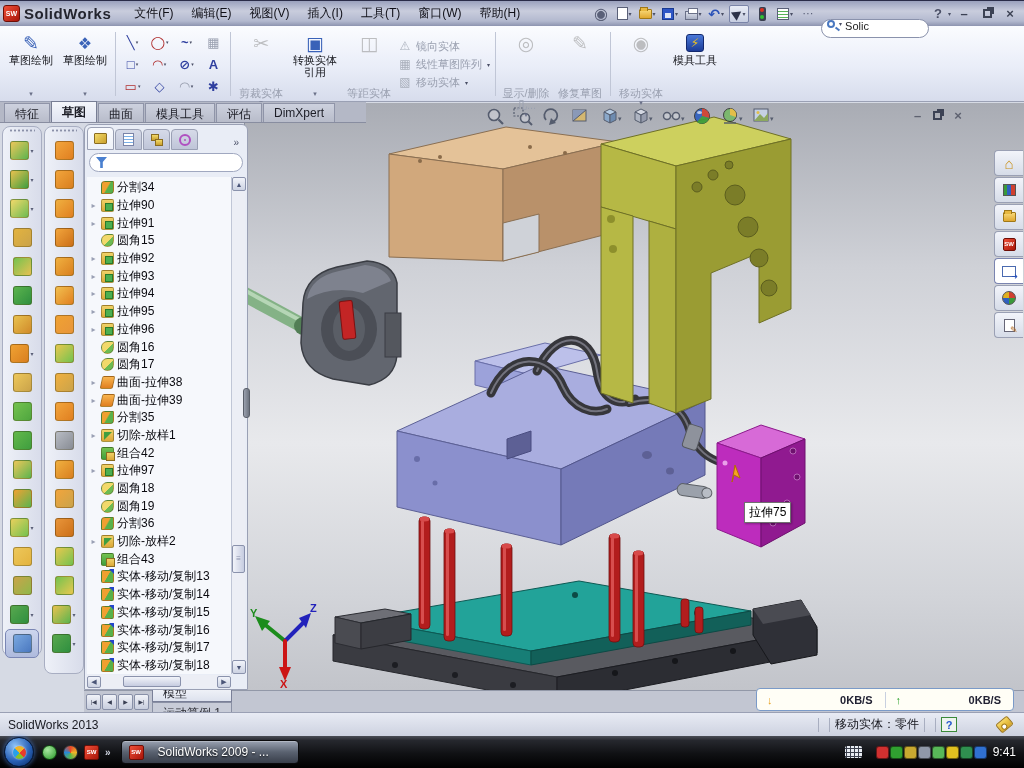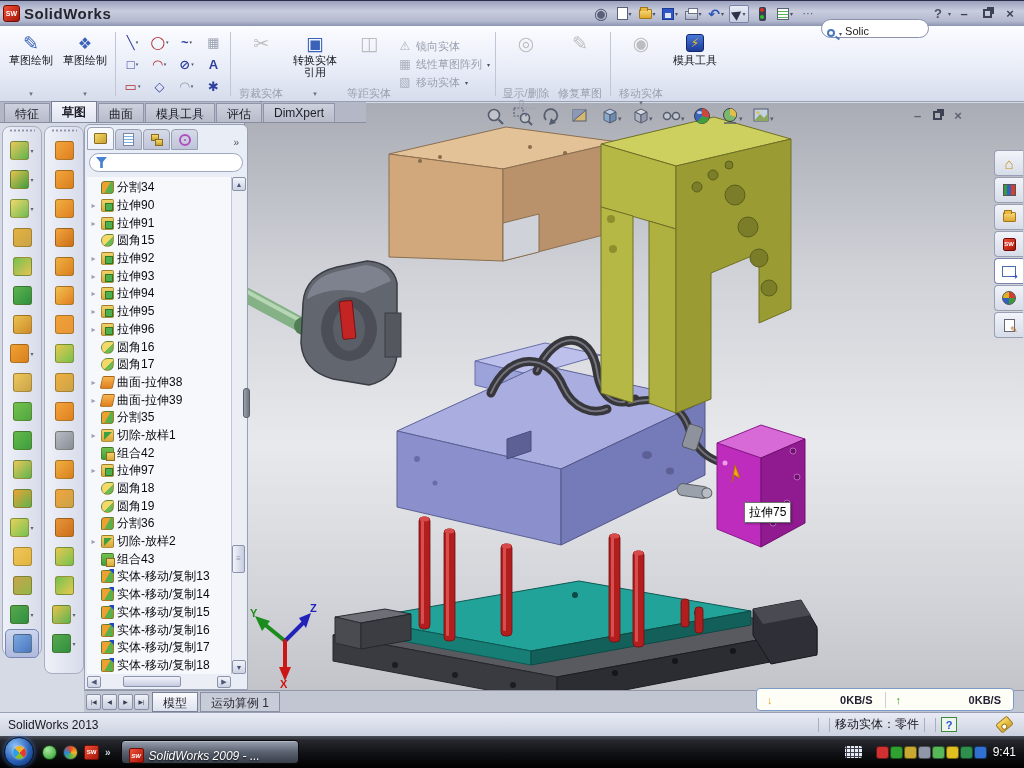--- a/index.html
+++ b/index.html
@@ -26,21 +26,21 @@
   .i-printer { width:13px; height:9px; background:linear-gradient(#dfe3ee,#aab0c4); border:1px solid #6a7088; position:relative; margin-top:3px; }
   .i-printer::before { content:""; position:absolute; left:2px; top:-4px; width:8px; height:4px; background:#fff; border:1px solid #6a7088; }
   .i-undo { font-size:14px; color:#2a52b8; font-weight:bold; line-height:1; }
   .i-selbox { width:20px; height:18px; background:linear-gradient(#e8ecf6,#c6cde0); border:1px solid #7a84a8; border-radius:2px; display:flex; align-items:center; justify-content:center; }
   .i-arrow { width:0; height:0; border-left:9px solid #2c3248; border-top:5px solid transparent; border-bottom:5px solid transparent; transform:rotate(-35deg); }
   .i-traffic { width:7px; height:14px; background:#3a3f50; border-radius:2px; position:relative; }
   .i-traffic::before { content:""; position:absolute; left:1.5px; top:1.5px; width:4px; height:4px; border-radius:50%; background:#e03020; }
   .i-traffic::after { content:""; position:absolute; left:1.5px; bottom:1.5px; width:4px; height:4px; border-radius:50%; background:#30c030; }
   .i-checklist { width:12px; height:12px; background:#fff; border:1px solid #5a6078; background-image:linear-gradient(#59b559 1px,transparent 1px); background-size:100% 3px; background-position:0 2px; }
   .i-dots { font-size:11px; color:#5a6078; }
-  .search-pill { display:flex; align-items:flex-end; width:108px; height:19px; background:#fff; border:1px solid #8a92ac; border-radius:10px; padding:0 5px; gap:3px;margin-top:29px; }
+  .search-pill { display:flex; align-items:flex-start; width:108px; height:19px; background:#fff; border:1px solid #8a92ac; border-radius:10px; padding:0 5px; gap:3px;margin-top:29px; }
   .i-mag { width:8px; height:8px; border:2px solid #4a78c0; border-radius:50%; position:relative; flex:none; }
   .i-mag::after { content:""; position:absolute; left:6px; top:6px; width:5px; height:2px; background:#4a78c0; transform:rotate(40deg); }
   .search-pill input { border:none; outline:none; width:60px; font-size:11px; color:#222; font-family:inherit; background:transparent; }
   .q-help { font-size:13px; color:#4a4f66; font-weight:bold; padding:0 2px; }
   .wbtn { font-size:13px; color:#3c4254; width:20px; text-align:center; font-weight:bold; }
   .i-restore { display:inline-block; width:9px; height:9px; border:2px solid #3c4254; box-shadow:3px -3px 0 -1px #3c4254; }
 
   
   .cmdbar { position:absolute; left:0; top:26px; width:1024px; height:76px;
     background:linear-gradient(180deg,#fbfcff 0%,#e9edf8 55%,#d7dcec 100%);
@@ -174,22 +174,22 @@
     background:linear-gradient(180deg,#4a4e56 0%,#26282e 14%,#101114 55%,#000 100%); z-index:60; display:flex; align-items:center; }
   .orb { width:30px; height:30px; border-radius:50%; margin:0 8px 0 4px; position:relative;
     background:radial-gradient(circle at 35% 28%,#8cc0f5,#2a62b8 55%,#0e3470 90%); border:1px solid #061c40; box-shadow:0 0 5px rgba(80,140,240,.7); }
   .orb::after { content:""; position:absolute; left:8px; top:8px; width:13px; height:13px; border-radius:50%;
     background:conic-gradient(from 45deg,#e83c2a 0 25%,#88c028 0 50%,#28a0e8 0 75%,#f0b428 0); box-shadow:0 0 2px #fff; }
   .ql { display:flex; align-items:center; gap:6px; margin-right:10px; }
   .ql-1 { width:15px; height:15px; border-radius:50%; background:radial-gradient(circle at 35% 30%,#a8e8a0,#2a9a2a); border:1px solid #0e4a0e; }
   .ql-2 { width:15px; height:15px; border-radius:50%; background:conic-gradient(#e84828,#f0b428,#58b848,#2888d8,#e84828); border:1px solid #333; }
   .ql-sw { width:15px; height:15px; background:linear-gradient(135deg,#f05038,#a81408); border:1px solid #6e0e06; border-radius:2px; color:#fff; font-size:6px; font-weight:bold; display:flex; align-items:center; justify-content:center; }
   .ql-chev { color:#cfd4e0; font-size:10px; font-weight:bold; }
-  .taskbtn { height:24px; width:178px; border-radius:4px; margin-right:6px; display:flex; align-items:flex-end; gap:5px; padding:0 7px;
-    background:linear-gradient(#54585f,#2c2e34 50%,#17181c); border:1px solid #0a0a0c; box-shadow:inset 0 1px 0 rgba(255,255,255,.25);font-style:italic; }
+  .taskbtn { height:24px; width:178px; border-radius:4px; margin-right:6px; display:flex; align-items:center; gap:14px; padding:0 7px;
+    background:linear-gradient(#54585f,#2c2e34 50%,#17181c); border:1px solid #0a0a0c; box-shadow:inset 0 1px 0 rgba(255,255,255,.25); }
   .taskbtn.active { background:linear-gradient(#9aa2b2,#5a6270 50%,#383e4a); }
   .taskbtn .tlabel { color:#fff; font-size:12px; text-shadow:0 1px 2px #000; white-space:nowrap; overflow:hidden; }
   .tb-sw { width:15px; height:15px; flex:none; background:linear-gradient(135deg,#f05038,#a81408); border:1px solid #6e0e06; border-radius:2px; color:#fff; font-size:6px; font-weight:bold; display:flex; align-items:center; justify-content:center; }
   .tb-paint { width:14px; height:14px; flex:none; border-radius:2px; background:linear-gradient(135deg,#d0a060 45%,#8898a8 45%); border:1px solid #444; position:relative; }
   .tb-paint::after { content:""; position:absolute; right:1px; top:1px; width:4px; height:4px; border-radius:50%; background:#d03030; }
   .kbd { width:17px; height:12px; background:#e8ecf2; border-radius:2px; margin-left:auto; margin-right:14px;
     background-image:linear-gradient(#3a3f4c 1px,transparent 1px),linear-gradient(90deg,#3a3f4c 1px,transparent 1px); background-size:4px 4px; background-position:1px 2px; }
   .tray { display:flex; align-items:center; gap:1px; margin-right:6px; }
   .tray-i { width:13px; height:13px; border-radius:3px; border:1px solid rgba(0,0,0,.5); }
   .clock { color:#fff; font-size:12px; margin-right:8px; text-shadow:0 1px 2px #000; }
@@ -460,20 +460,29 @@
       <span class="tp-sphere"></span>
     </div>
   <div class="tpbox">
       <span class="tp-doc"></span>
     </div>
 </div>
 
 <div class="titlebar">
   <div class="logo-cube">SW</div>
   <span class="logo-text">SolidWorks</span>
+  <div id="menus" style="display:flex;">
+      <span class="menu-item">文件(F)</span>
+      <span class="menu-item">编辑(E)</span>
+      <span class="menu-item">视图(V)</span>
+      <span class="menu-item">插入(I)</span>
+      <span class="menu-item">工具(T)</span>
+      <span class="menu-item">窗口(W)</span>
+      <span class="menu-item">帮助(H)</span>
+    </div>
   <div class="tb-right">
     <span class="tb-ic" style="color:#5a6078;">◉</span>
     <span class="tb-ic">
         <span class="i-page"></span>
         <span class="dd6">▾</span>
       </span>
     <span class="tb-ic">
         <span class="i-folder"></span>
         <span class="dd6">▾</span>
       </span>
@@ -927,21 +936,21 @@
     <div class="sbtn3" style="height:12px;margin-left:auto;">▶</div>
   </div>
 </div>
 <div class="splitter"></div>
 
 <div class="doctabbar">
   <span class="navbtn">|◀</span>
   <span class="navbtn">◀</span>
   <span class="navbtn">▶</span>
   <span class="navbtn">▶|</span>
-  <span id="docTabs" style="display:flex;">
+  <span id="docTabs" style="display:flex;flex-direction:column;">
       <span class="dtab active">模型</span>
       <span class="dtab">运动算例 1</span>
     </span>
 </div>
 
 <div class="statusbar">
   <span class="appname">SolidWorks 2013</span>
   <span style="margin-left:auto;"></span>
   <span class="sep"></span>
     <span class="sep"></span>

